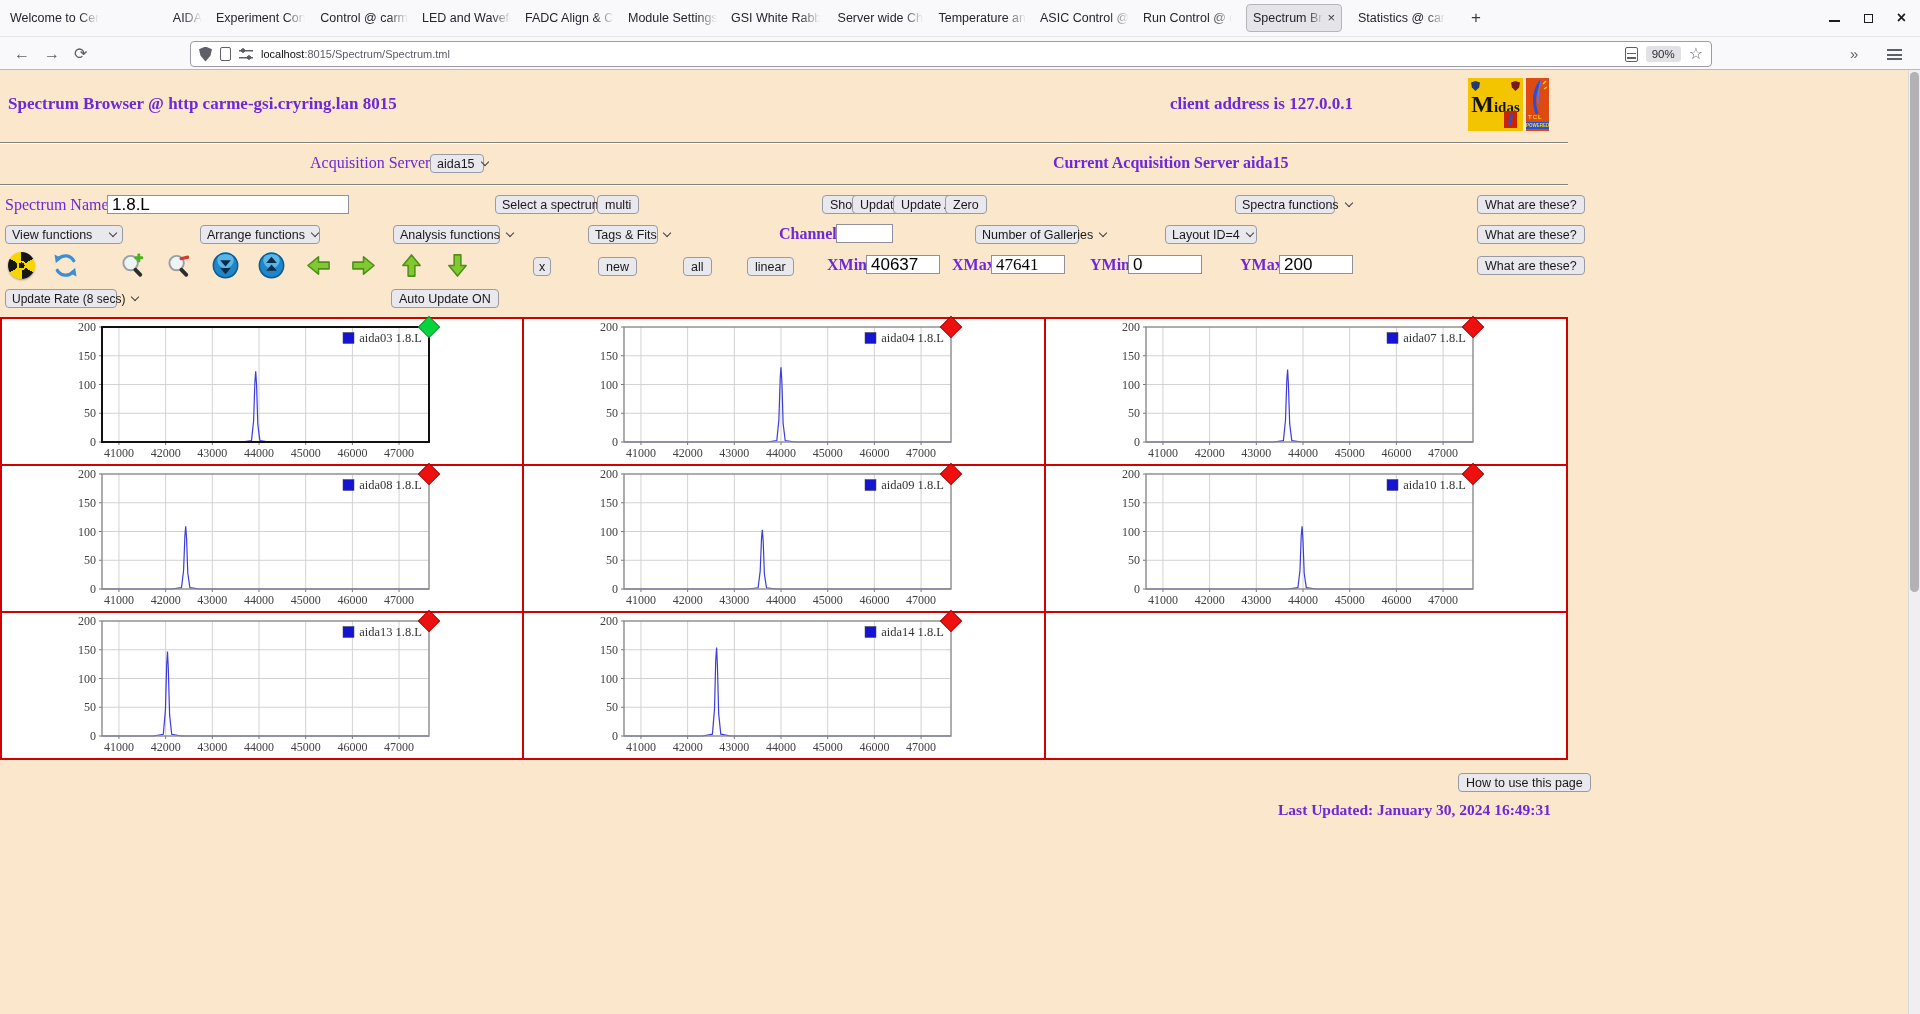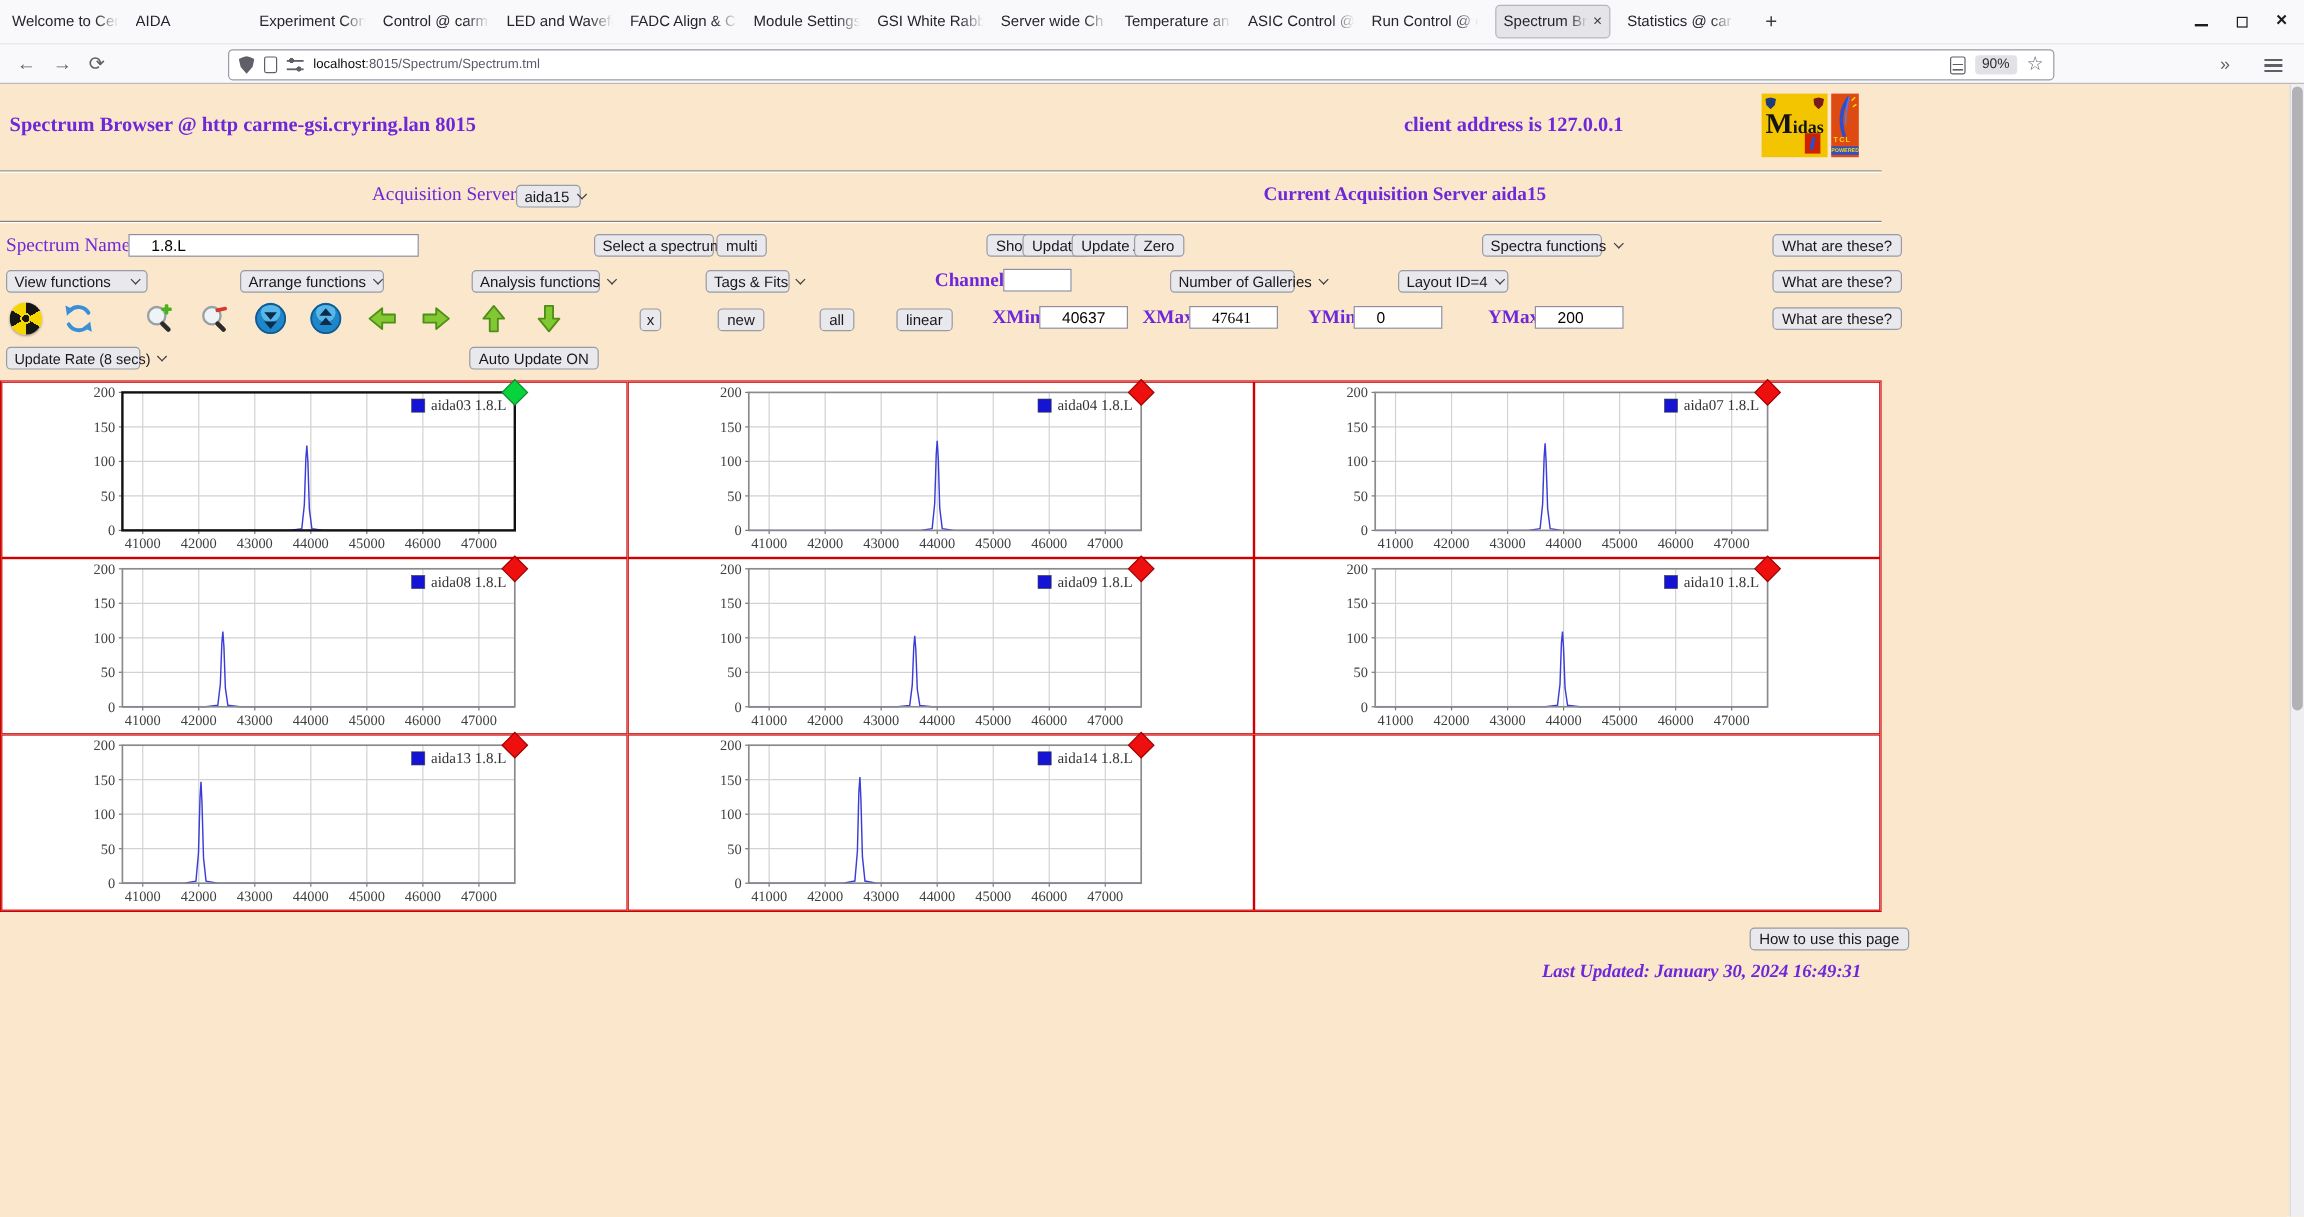--- a/index.html
+++ b/index.html
@@ -19,20 +19,21 @@
   }
   .tabs { display:flex; align-items:center; }
   .tab {
     width:89px; margin-right:14px; height:36px; line-height:36px;
     white-space:nowrap; overflow:hidden; flex:none; cursor:default;
   }
   .tab .tab-label{
     display:block; overflow:hidden; white-space:nowrap;
     -webkit-mask-image:linear-gradient(90deg,#000 78%,transparent);
             mask-image:linear-gradient(90deg,#000 78%,transparent);
+            text-align:right;
   }
   .tab.active {
     height:28px; line-height:26px; margin-top:0; padding:0 6px;
     background:#e4e4e9; border:1px solid #b5b5bd; border-radius:4px;
     display:flex; align-items:center; gap:4px; width:96px;
   }
   .tab.active .tab-label{ flex:1; }
   .tab-close { flex:none; font-size:13px; color:#3a3a40; cursor:default; }
   .newtab { font-size:17px; color:#3a3a40; padding:0 10px; margin-left:2px; }
   .wincontrols { position:absolute; right:14px; top:0; height:36px; display:flex; align-items:center; gap:24px; }
@@ -83,21 +84,21 @@
     display:inline-flex; align-items:center; justify-content:center;
     background:#e9e9ed; border:1px solid #989aa4; border-radius:4px;
     font-size:12.5px; color:#17171c; height:19px; padding:0 7px;
     white-space:nowrap; cursor:default;
   }
   .abs { position:absolute;text-align:center; }
   .sel { justify-content:space-between; gap:7px; padding:0 6px; }
   .chev { width:6px; height:6px; border-right:1.6px solid #3e3e44; border-bottom:1.6px solid #3e3e44;
           transform:rotate(45deg); margin-top:-3px; flex:none;}
   .inp { position:absolute; height:19px; border:1px solid #8f8f9d; background:#fff;
-         font-family:"Liberation Sans",sans-serif; font-size:13px; padding:1px 18px; }
+         font-family:"Liberation Sans",sans-serif; font-size:17px; padding:1px 4px; }
 
   
   .icon-toolbar { position:absolute; left:0; top:182px; height:29px; width:500px; }
   .pgicon { position:absolute; top:0; width:27px; height:27px; display:block; }
   .pgicon svg { width:27px; height:27px; display:block; }
   .radiation-icon span{
     display:block; width:27px; height:27px; border-radius:50%;
     background:
       radial-gradient(circle at 50% 50%, #161616 0 3px, #f6d600 3px 4.6px, transparent 4.6px),
       conic-gradient(#161616 0 60deg,#f6d600 60deg 120deg,#161616 120deg 180deg,#f6d600 180deg 240deg,#161616 240deg 300deg,#f6d600 300deg 360deg);
@@ -108,21 +109,21 @@
   
   .grid { position:absolute; left:0; top:247px; width:1568px;
           display:grid; grid-template-columns:repeat(3,1fr); border:1px solid #cf0202; background:#fff;}
   .cell { position:relative; height:147px; border:1px solid #cf0202; background:#ffffff; }
   .cell svg { position:absolute; left:68px; top:2px; overflow:visible; }
   .tick { font-family:"Liberation Serif",serif; font-size:12px; fill:#3f3f3f; }
   .legend { font-family:"Liberation Serif",serif; font-size:12.5px; fill:#333333; }
 
   
   .footer-row { position:absolute; left:5px; top:703px; display:flex; gap:3px; }
-  .last-upd { font-size:15.5px;font-style:italic; }
+  .last-upd { font-size:15.5px; }
 
   
   .logo-midas { position:absolute; left:1468px; top:8px; width:55px; height:53px; background:#f2c500;
     display:flex; align-items:center; justify-content:center;
     font-family:"Liberation Serif",serif; font-weight:bold; color:#141414; }
   .logo-midas .midas-txt{ font-size:15px; letter-spacing:0;}
   .logo-midas .midas-txt::first-letter{ font-size:24px; }
   .m-shield{ position:absolute; width:9px; height:10px; background:#223a7a;
     clip-path:polygon(50% 0,100% 15%,90% 65%,50% 100%,10% 65%,0 15%); }
   .m-sh1{ left:3px; top:3px; } .m-sh2{ right:3px; top:3px; background:#7a1a1a;}

